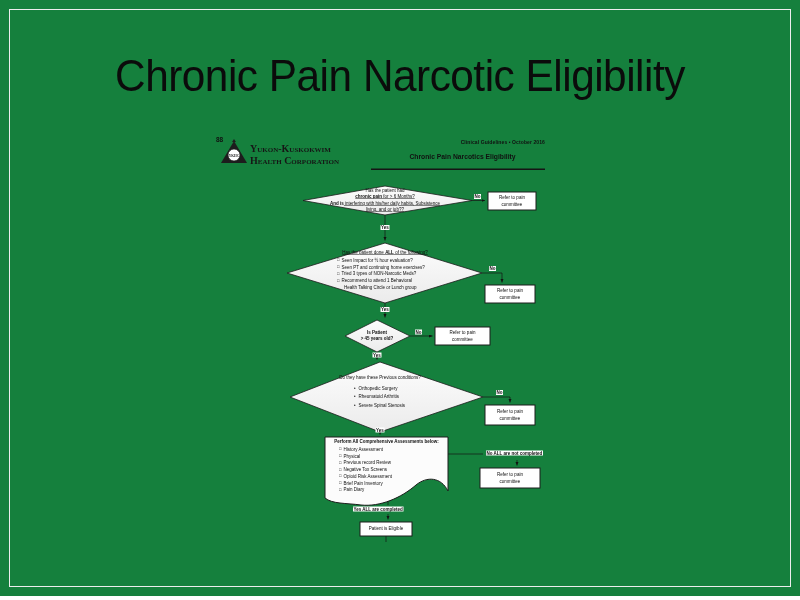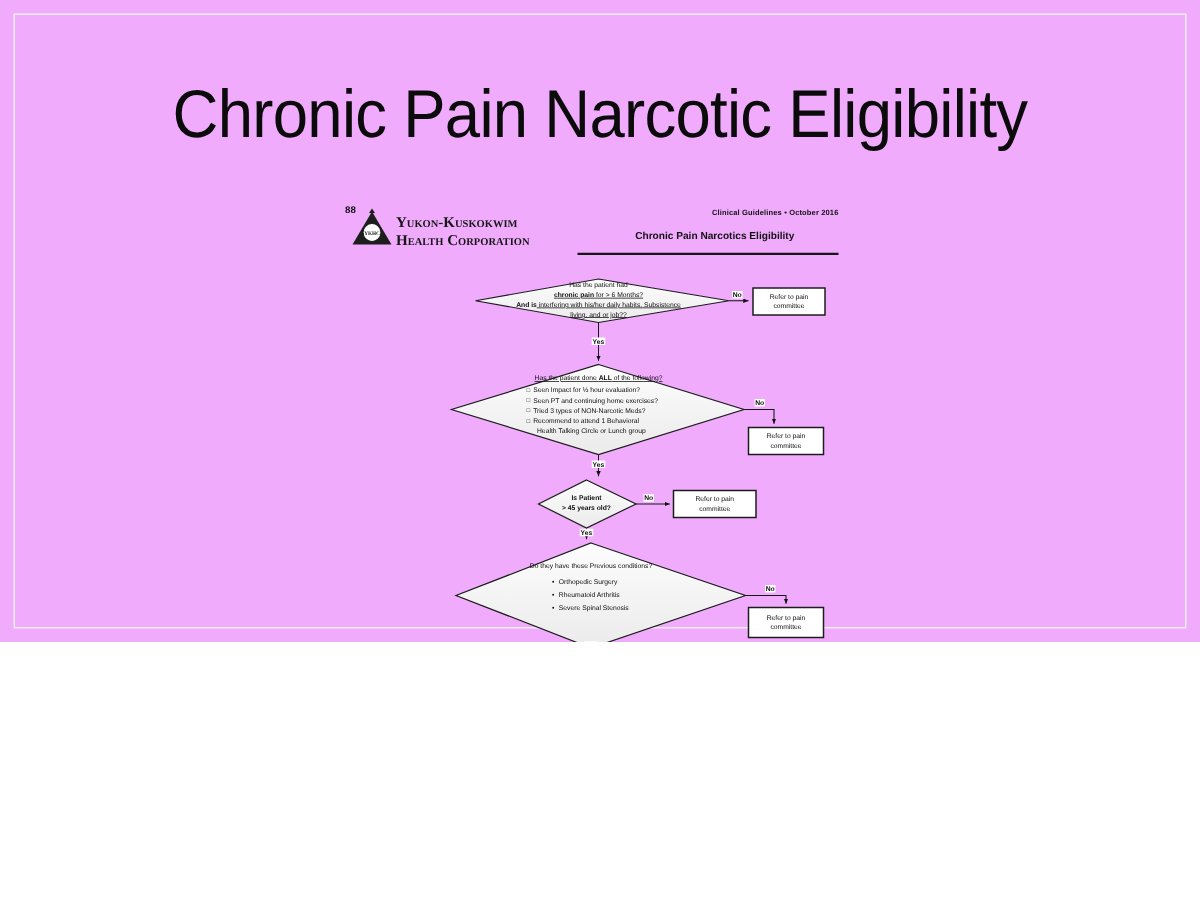--- a/index.html
+++ b/index.html
@@ -1,22 +1,22 @@
 <!DOCTYPE html>
 <html><head>
 <meta charset="utf-8">
 <style>
   html,body{margin:0;padding:0;background:#fff;}
-  .slide{position:relative;width:800px;height:428px;background:#f0abfc;overflow:hidden;
+  .slide{position:relative;width:800px;height:596px;background:#15803d;overflow:hidden;
          font-family:"Liberation Sans",sans-serif;color:#111;}
   .frame{position:absolute;inset:9px;border:1px solid #ededed;pointer-events:none;}
   .title{position:absolute;top:50px;left:0;width:800px;text-align:center;
          font-size:45px;letter-spacing:-.5px;color:#0b0b0b;
          transform:scaleX(.94);transform-origin:50% 0;white-space:nowrap;}
-  .doc-outer{position:absolute;left:226px;top:128px;width:360px;height:440px;}
+  .doc-outer{position:absolute;left:212px;top:128px;width:360px;height:440px;}
   .doc{position:relative;width:720px;height:880px;transform:scale(.5);transform-origin:0 0;}
   .doc svg{position:absolute;left:0;top:0;}
   .t{position:absolute;font-size:9px;line-height:13px;color:#0e0e0e;white-space:nowrap;}
   .ctr{text-align:center;}
   .b{font-weight:bold;}
   .u{text-decoration:underline;}
   .lbl{font-weight:bold;background:#fff;padding:0 1px;font-size:9px;line-height:10px;}
   .hdr-num{position:absolute;left:8px;top:16px;font-size:13px;font-weight:bold;}
   .org{position:absolute;left:76px;top:30px;font-family:"Liberation Serif",serif;
        font-variant:small-caps;font-weight:bold;font-size:20px;line-height:23px;color:#161616;}

